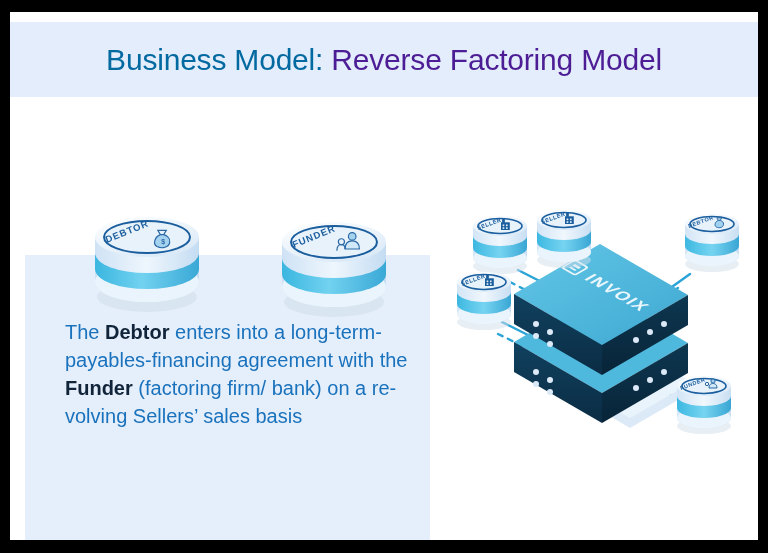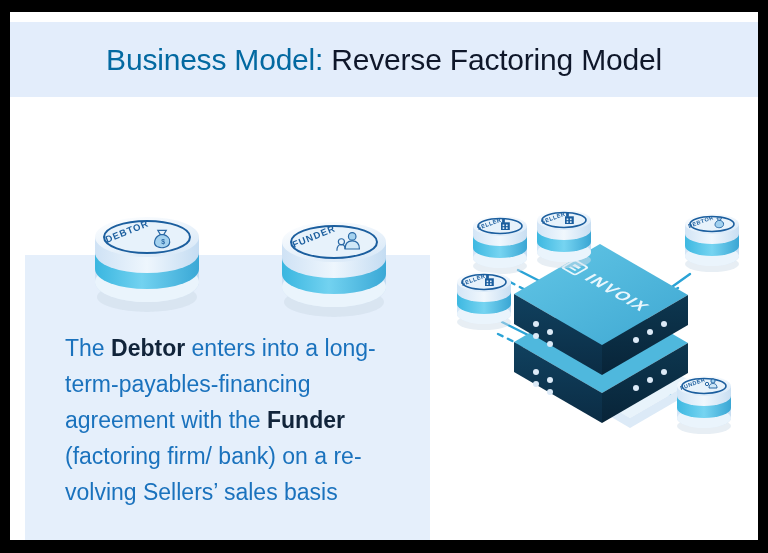--- a/index.html
+++ b/index.html
@@ -45,43 +45,42 @@
   .header-title {
     font-size: 30px;
     letter-spacing: -0.2px;
     white-space: nowrap;
   }
   .title-part-a {
     color: #0369a1;
     font-weight: 400;
   }
   .title-part-b {
-    color: #0f172a;
+    color: #4c1d95;
     font-weight: 400;
   }
 
   
   .text-panel {
     position: absolute;
     left: 15px;
     top: 243px;
     width: 405px;
     height: 285px;
     background: #e5effb;
   }
   .panel-text {
     position: absolute;
     left: 40px;
     top: 63px;
     width: 355px;
-    font-size: 23px;
-    line-height: 36px;
+    font-size: 20px;
+    line-height: 28px;
     color: #1a72bd;
     font-weight: 400;
-    margin-top: 12px;
   }
   .panel-text b {
     color: #11243a;
     font-weight: 700;
   }
 
   
   .diagram {
     position: absolute;
     left: 430px;

